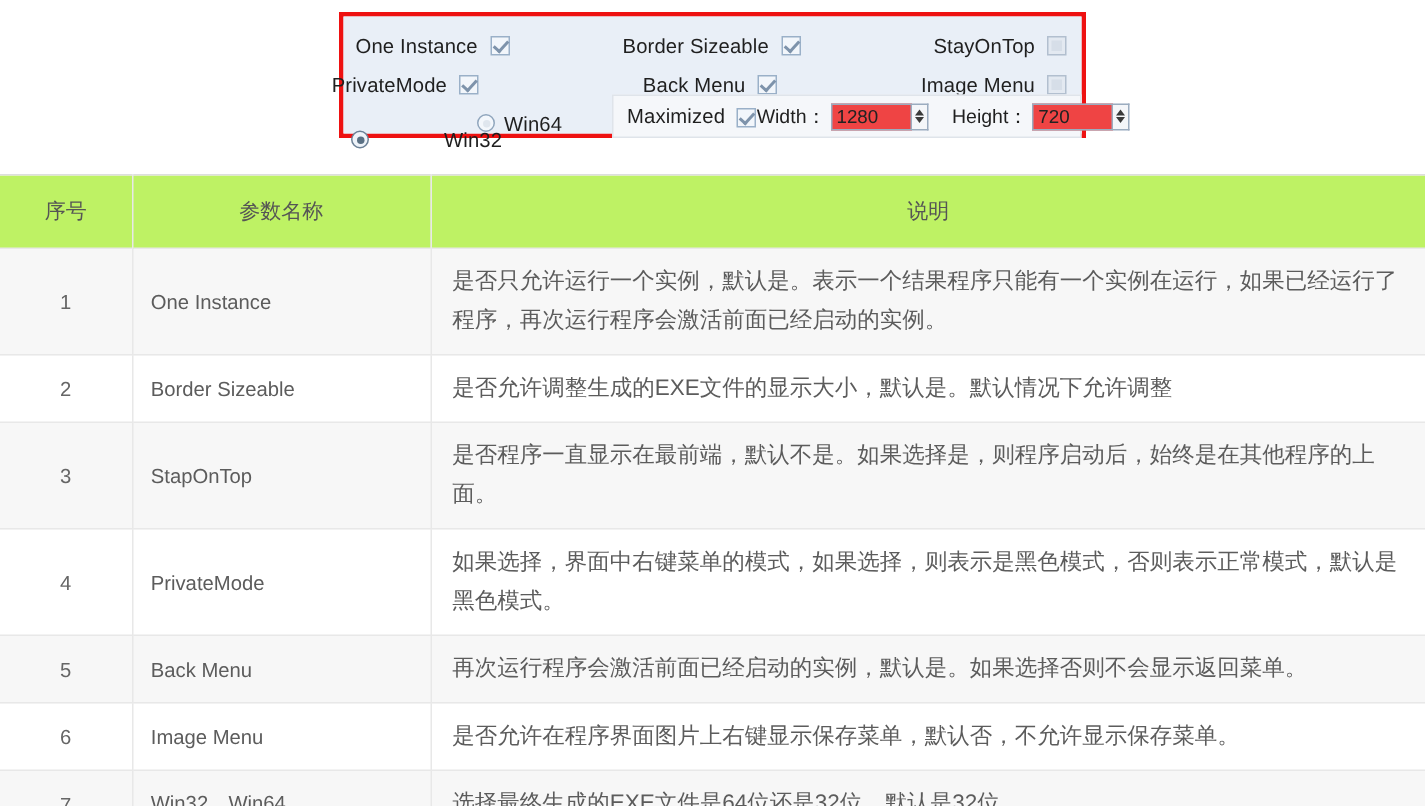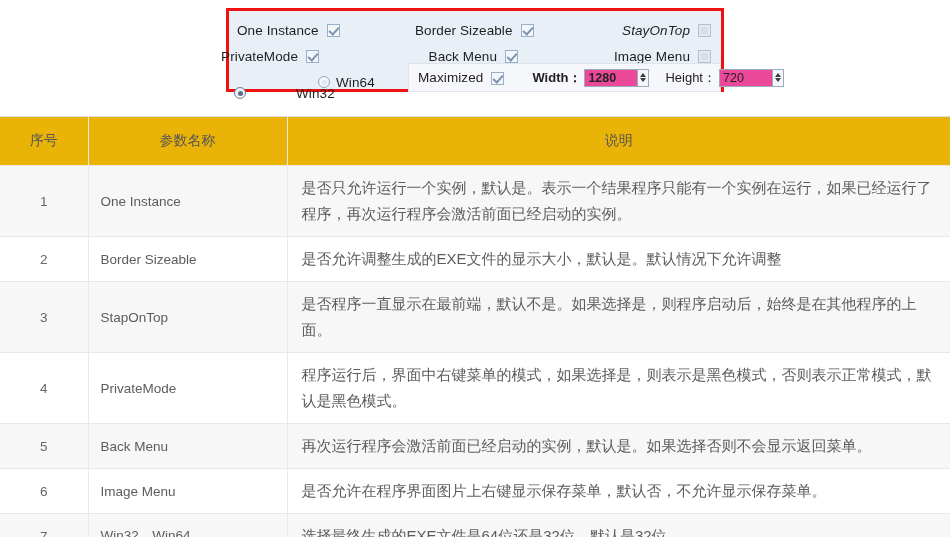--- a/index.html
+++ b/index.html
@@ -130,21 +130,21 @@
     border: 1px solid #dfe4ea;
     display: flex;
     align-items: center;
   }
 
   .num-field {
     width: 54px;
     height: 18px;
     box-sizing: border-box;
     border: 1px solid #9bacbf;
-    background: #ec4899;
+    background: #ef4444;
     font-size: 12.5px;
     color: #222;
     line-height: 16px;
     padding: 0 3px;
     text-align: left;
   }
   .spinner {
     width: 11px;
     height: 18px;
     box-sizing: border-box;
@@ -193,21 +193,21 @@
   }
   #param-table th {
     border-top: 1px solid #dedede;
   }
   #param-table th:last-child, #param-table td:last-child {
     border-right: none;
   }
   #param-table th {
     text-align: center;
     height: 46px;
-    background: #eab308;
+    background: #bef264;
     color: #555;
     font-size: 14px;
   }
   .col-idx { width: 88px; }
   .col-name { width: 199px; }
   .col-desc { width: 663px; }
 
   #param-table td.c-idx {
     text-align: center;
     vertical-align: middle;
@@ -251,21 +251,21 @@
     <div class="opt-row" style="left:186px; top:6px;">
       <span class="opt-label">Border Sizeable</span>
       <span class="cbx checked"></span>
     </div>
 
     <div class="opt-row" style="left:186px; top:32px; width:103px; justify-content:flex-end;">
       <span class="opt-label">Back Menu</span>
       <span class="cbx checked"></span>
     </div>
 
-    <div class="opt-row" style="left:382px; top:6px; width:100px; justify-content:flex-end;font-style:italic;">
+    <div class="opt-row" style="left:382px; top:6px; width:100px; justify-content:flex-end;">
       <span class="opt-label">StayOnTop</span>
       <span class="cbx unchecked"></span>
     </div>
 
     <div class="opt-row" style="left:382px; top:32px; width:100px; justify-content:flex-end;">
       <span class="opt-label">Image Menu</span>
       <span class="cbx unchecked"></span>
     </div>
 
     <div class="opt-row" style="left:5px; top:69px;gap:44px;">
@@ -278,21 +278,21 @@
       <span class="opt-label">Win64</span>
     </div>
 
     <div id="size-group">
 
       <div style="display:flex; align-items:flex-end; margin-left:9px;">
         <span class="opt-label">Maximized</span>
         <span class="cbx checked"></span>
       </div>
 
-      <div style="display:flex; align-items:center; margin-left:28px;font-weight:bold;">
+      <div style="display:flex; align-items:center; ">
         <span class="dim-label">Width：</span>
         <span class="num-field">1280</span>
         <span class="spinner">
           <i class="up"></i>
           <i class="dn"></i>
         </span>
       </div>
 
       <div style="display:flex; align-items:center; margin-left:16px;">
         <span class="dim-label">Height：</span>
@@ -332,21 +332,21 @@
         <td class="c-desc">是否允许调整生成的EXE文件的显示大小，默认是。默认情况下允许调整</td>
       </tr>
       <tr class="odd">
         <td class="c-idx">3</td>
         <td class="c-name">StapOnTop</td>
         <td class="c-desc">是否程序一直显示在最前端，默认不是。如果选择是，则程序启动后，始终是在其他程序的上面。</td>
       </tr>
       <tr class="even">
         <td class="c-idx">4</td>
         <td class="c-name">PrivateMode</td>
-        <td class="c-desc">程序运行后，界面中右键菜单的模式，如果选择是，则表示是黑色模式，否则表示正常模式，默认是黑色模式。</td>
+        <td class="c-desc">如果选择，界面中右键菜单的模式，如果选择，则表示是黑色模式，否则表示正常模式，默认是黑色模式。</td>
       </tr>
       <tr class="odd">
         <td class="c-idx">5</td>
         <td class="c-name">Back Menu</td>
         <td class="c-desc">再次运行程序会激活前面已经启动的实例，默认是。如果选择否则不会显示返回菜单。</td>
       </tr>
       <tr class="even">
         <td class="c-idx">6</td>
         <td class="c-name">Image Menu</td>
         <td class="c-desc">是否允许在程序界面图片上右键显示保存菜单，默认否，不允许显示保存菜单。</td>

